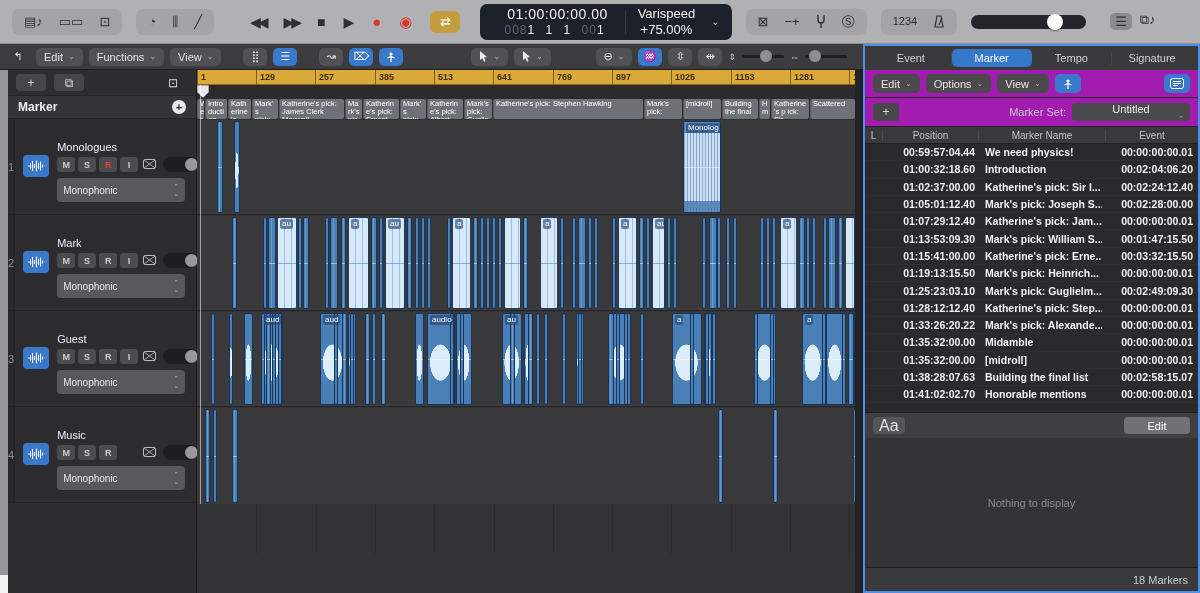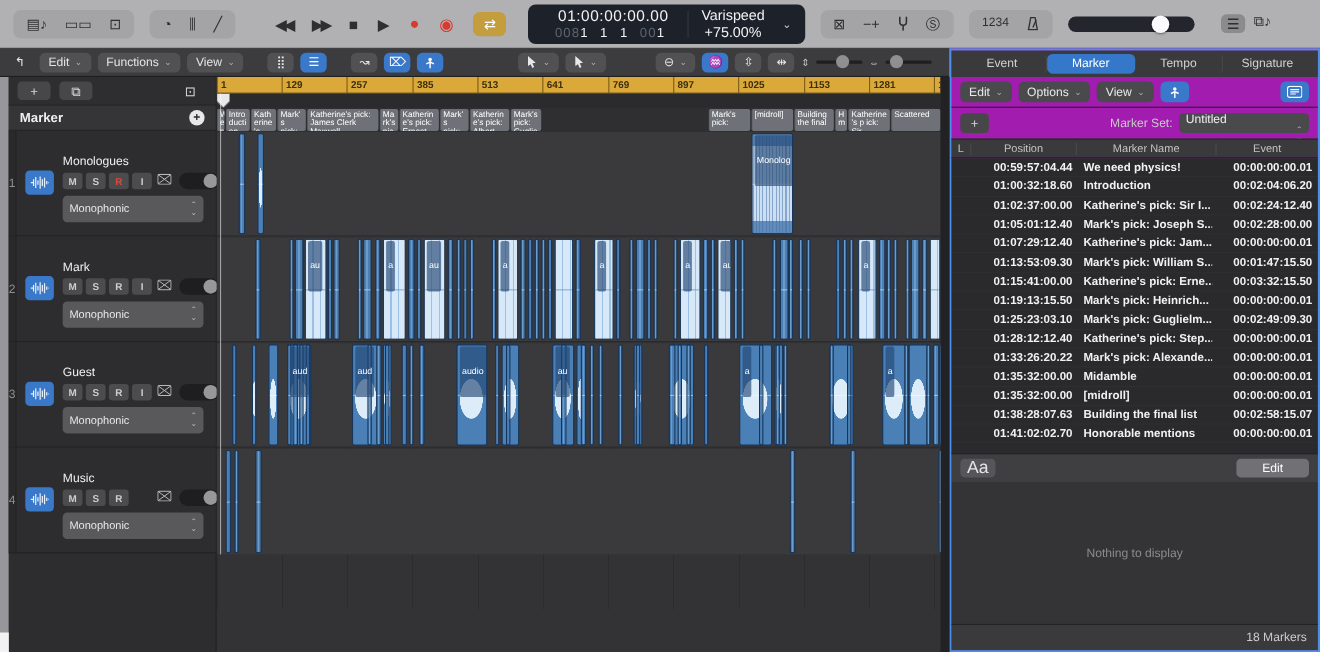--- a/index.html
+++ b/index.html
@@ -113,42 +113,42 @@
   .rg::after { content:""; position:absolute; left:0; right:0; top:50%; height:1px; background:rgba(255,255,255,.45); }
   .rg.ks { background:linear-gradient(90deg,#4b80b6 0 30%, #6b9cc9 30% 55%, #4b80b6 55%); }
   .rg.kl { background:repeating-linear-gradient(90deg, #d7e8f8 0 6px, #9dc1e4 6px 7px);
     border-color:#1d3c5e; }
   .rg.kl::after { background:rgba(75,128,182,.55); }
   .rg.kw { background:radial-gradient(ellipse 68% 34% at 48% 54%, #dcecf9 0 58%, rgba(220,236,249,0) 60%), #4b80b6;margin-left:24px; }
   .rg.ksel { background:linear-gradient(180deg,#5f8cbc 0 12%, #cadff4 12% 88%, #5f8cbc 88%); }
   .rg.ksel::before { content:""; position:absolute; inset:0;
     background:repeating-linear-gradient(90deg, rgba(70,110,160,.5) 0 1px, transparent 1px 3px); }
   .rlab { position:absolute; left:2px; top:1px; font-size:8px; color:#fff; z-index:2;
-    background:rgba(35,70,115,.65); border-radius:2px; padding:18px 2px; line-height:10px; }
+    background:rgba(35,70,115,.65); border-radius:2px; padding:0 2px; line-height:10px; }
 
   
   .rpanel { width:337px; background:#a21caf; border:2px solid #4d8fe8; border-top-width:2px;
     display:flex; flex-direction:column; color:#e6e6e8; }
   .rp-tabs { height:24px; background:#3a3a3c; display:flex; align-items:center; padding:2px 6px; gap:0; }
   .rp-tab { flex:1; text-align:center; font-size:11px; color:#d2d2d4; padding:3px 0; border-radius:5px;
     border-right:1px solid #4a4a4c; }
   .rp-tab:last-child { border-right:none; }
   .rp-tab.sel { background:#3577c8; color:#fff; border-right:none; }
   .rp-menus { height:28px; display:flex; align-items:center; gap:6px; padding:0 8px; border-bottom:1px solid #242426; }
   .rp-btn { background:#4a4a4d; border-radius:5px; height:19px; display:flex; align-items:center;
     gap:5px; padding:0 8px; font-size:11px; color:#e8e8ea; }
   .rp-btn .chev { font-size:8px; color:#b0b0b2; }
   .rp-icbtn { width:26px; height:19px; background:#3a78c9; border-radius:5px; display:flex;
     align-items:center; justify-content:center; }
   .rp-set { height:28px; display:flex; align-items:center; padding:0 8px; gap:6px; }
   .rp-plus { width:26px; height:18px; background:#47474a; border-radius:4px; color:#d8d8da;
     display:flex; align-items:center; justify-content:center; font-size:12px; }
   .rp-set-label { margin-left:auto; font-size:11px; color:#c9c9cb; }
   .rp-set-dd { width:118px; height:18px; background:#4a4a4d; border-radius:4px; font-size:11px;
-    display:flex; align-items:flex-start; padding:0 6px; color:#f0f0f2;flex-direction:column; }
+    display:flex; align-items:center; padding:0 6px; color:#f0f0f2;flex-direction:column; }
   .rp-set-dd .updn { margin-left:auto; font-size:7px; color:#bcbcbe; line-height:7px; }
   .rp-cols { height:18px; background:#3a3a3c; border-top:1px solid #242426; border-bottom:1px solid #1f1f21;
     display:flex; align-items:center; font-size:10px; color:#c4c4c6; }
   .col-l { width:18px; text-align:center; border-right:1px solid #4a4a4c; }
   .col-pos { width:96px; text-align:center; border-right:1px solid #4a4a4c; }
   .col-name { flex:1; text-align:center; border-right:1px solid #4a4a4c; }
   .col-len { width:92px; text-align:center; }
   .rp-list { height:268px; overflow:hidden; background:#2a2a2c; }
   .rp-row { height:17.3px; display:flex; align-items:center; font-size:10.5px; color:#f2f2f4;
     border-bottom:1px solid rgba(255,255,255,.025); }
@@ -486,20 +486,21 @@
   <span class="mk" style="left: 148px; width: 17px;">Mark's pick: William</span>
 
   <span class="mk" style="left: 166px; width: 36px;">Katherine's pick: Ernest</span>
 
   <span class="mk" style="left: 203px; width: 26px;">Mark's pick: Heinrich</span>
 
   <span class="mk" style="left: 230px; width: 36px;">Katherine's pick: Albert</span>
 
   <span class="mk" style="left: 267px; width: 28px;">Mark's pick: Guglielmo</span>
 
+  <span class="mk" style="left: 296px; width: 150px;">Katherine's pick: Stephen Hawking</span>
 
   <span class="mk" style="left: 447px; width: 38px;">Mark's pick:</span>
 
   <span class="mk" style="left: 486px; width: 38px;">[midroll]</span>
 
   <span class="mk" style="left: 525px; width: 36px;">Building the final</span>
 
   <span class="mk" style="left: 562px; width: 11px;">H m</span>
 
   <span class="mk" style="left: 574px; width: 38px;">Katherine's p ick: Sir</span>
@@ -803,21 +804,21 @@
   </span>
 
   <span class="rg ks" style="left: 184px; width: 5px;">
     
   </span>
 
   <span class="rg kw" style="left: 194px; width: 9px;">
     
   </span>
 
-  <span class="rg kw" style="left: 194px; width: 28px;">
+  <span class="rg kw" style="left: 206px; width: 28px;">
     <span class="rlab">audio</span>
   </span>
 
   <span class="rg kw" style="left: 235px; width: 16px;">
     
   </span>
 
   <span class="rg ks" style="left: 253px; width: 4px;">
     
   </span>

